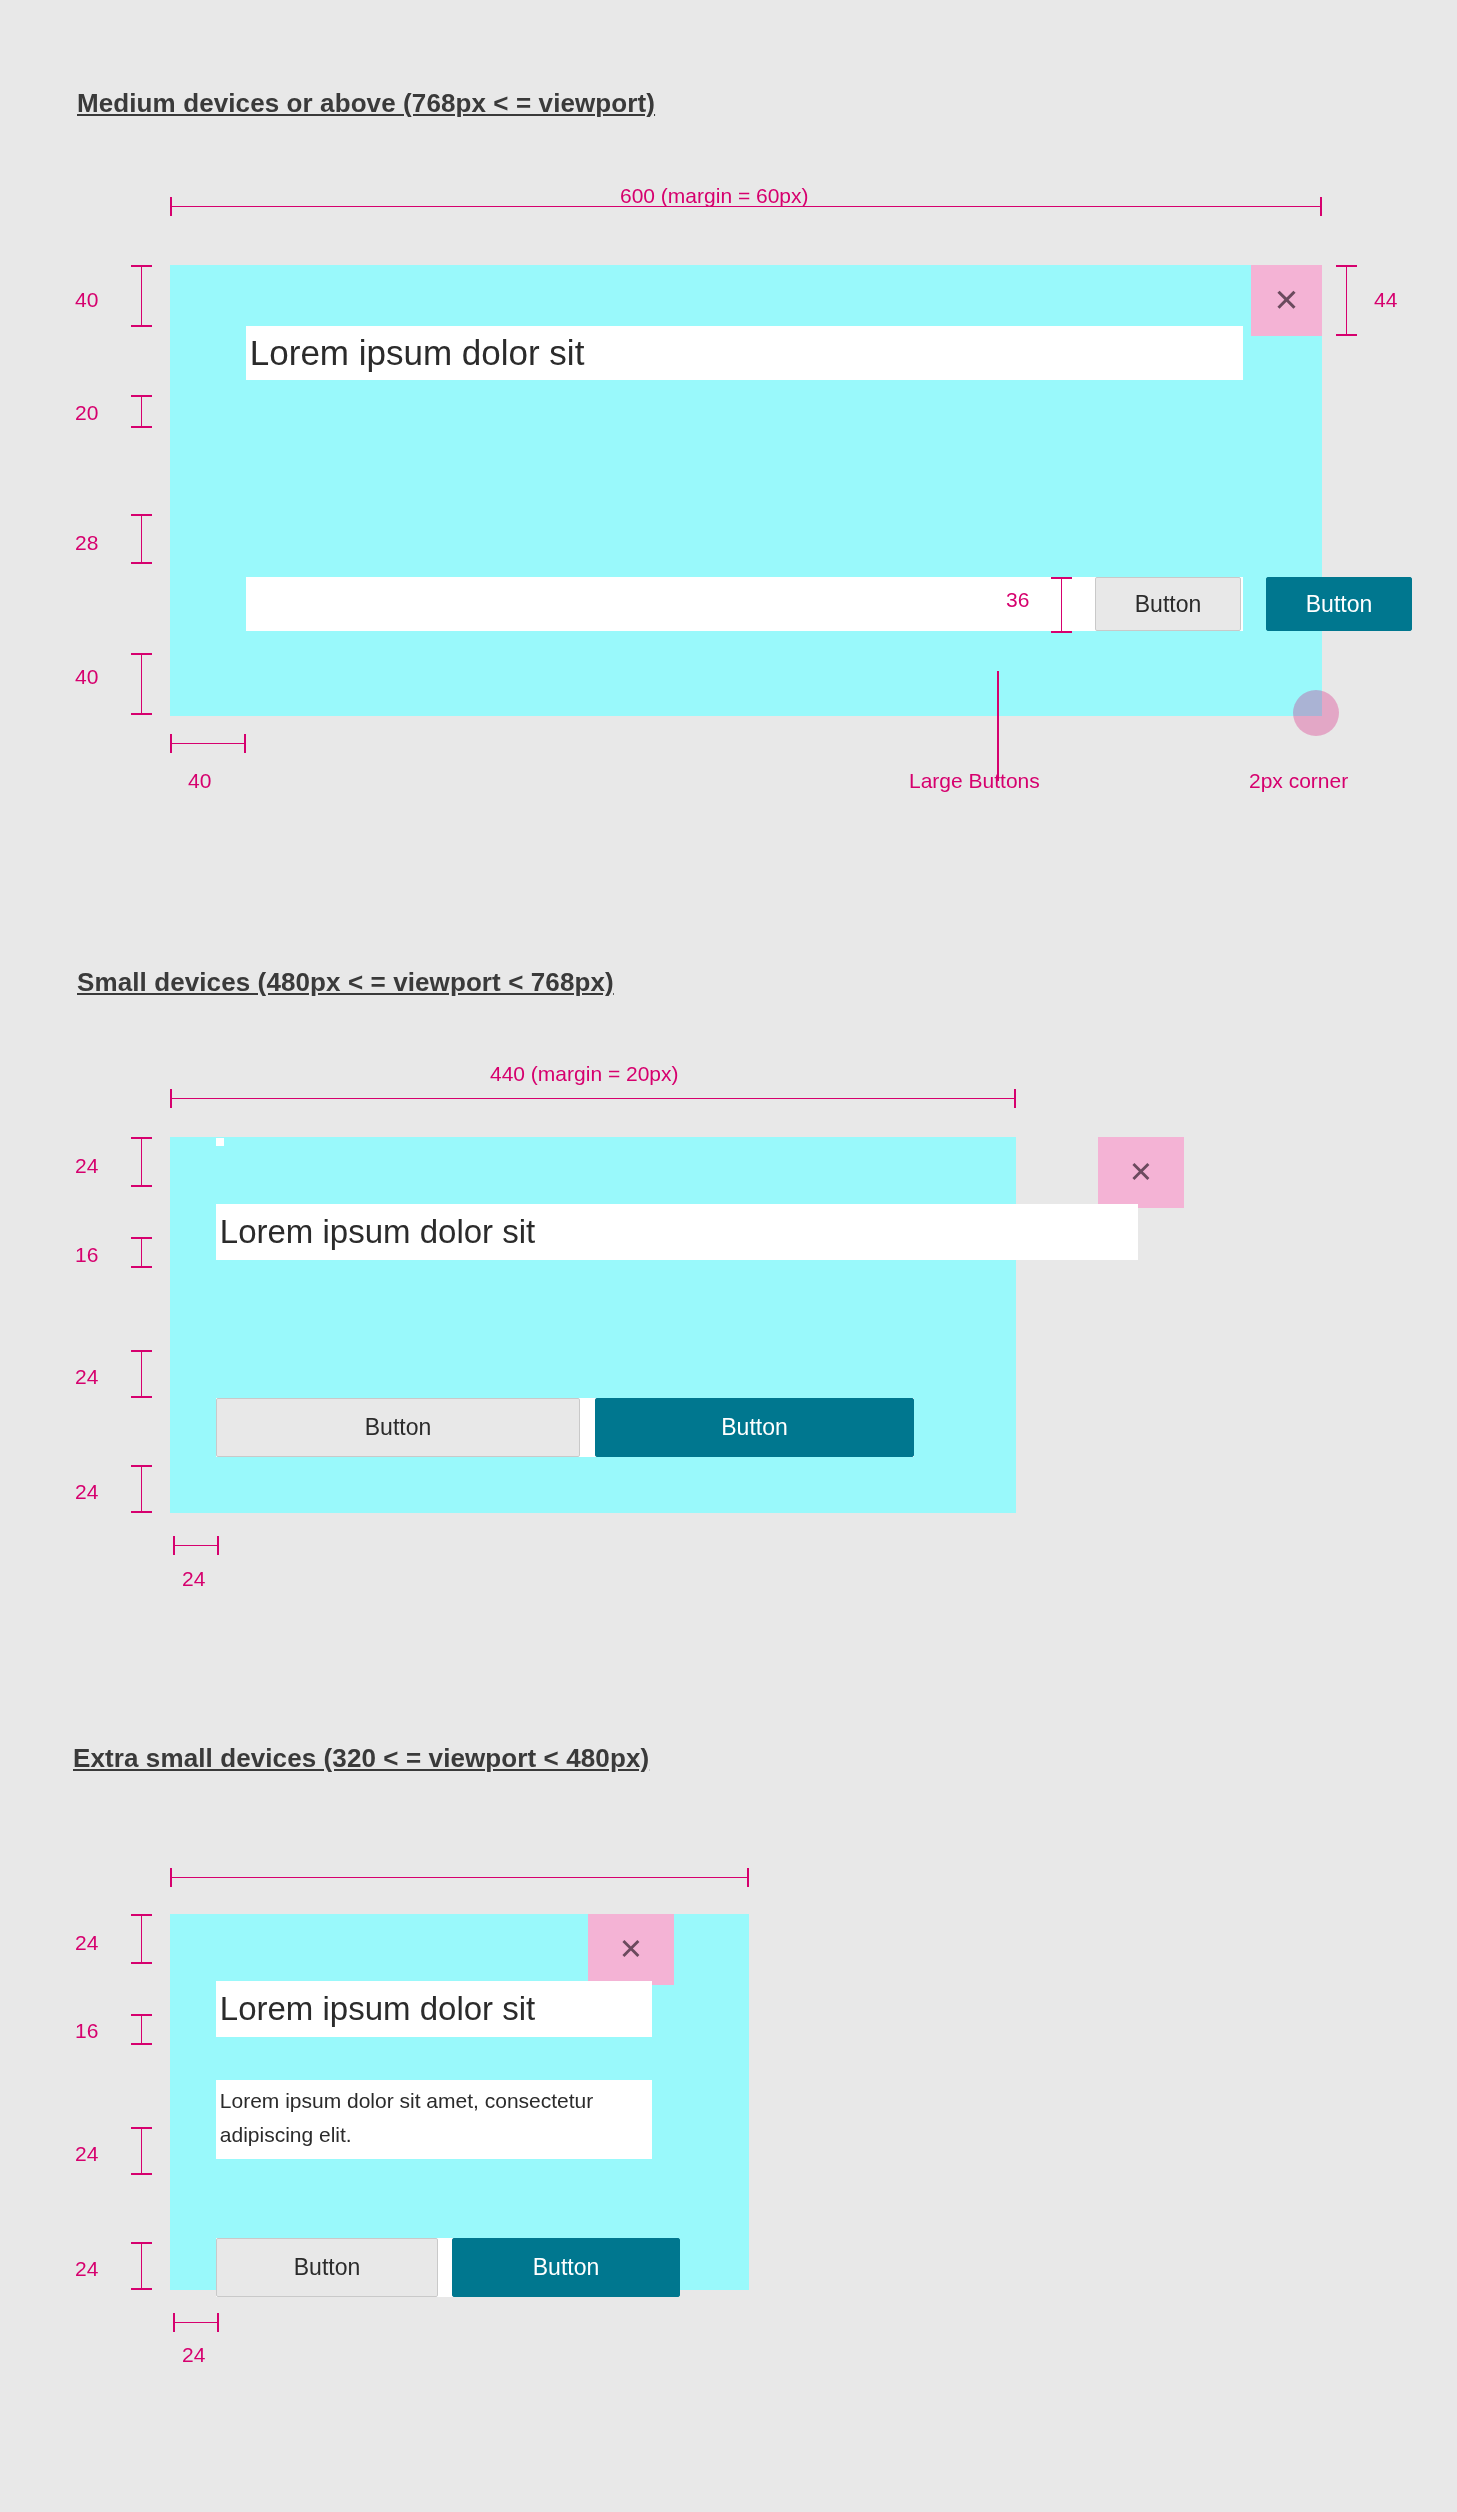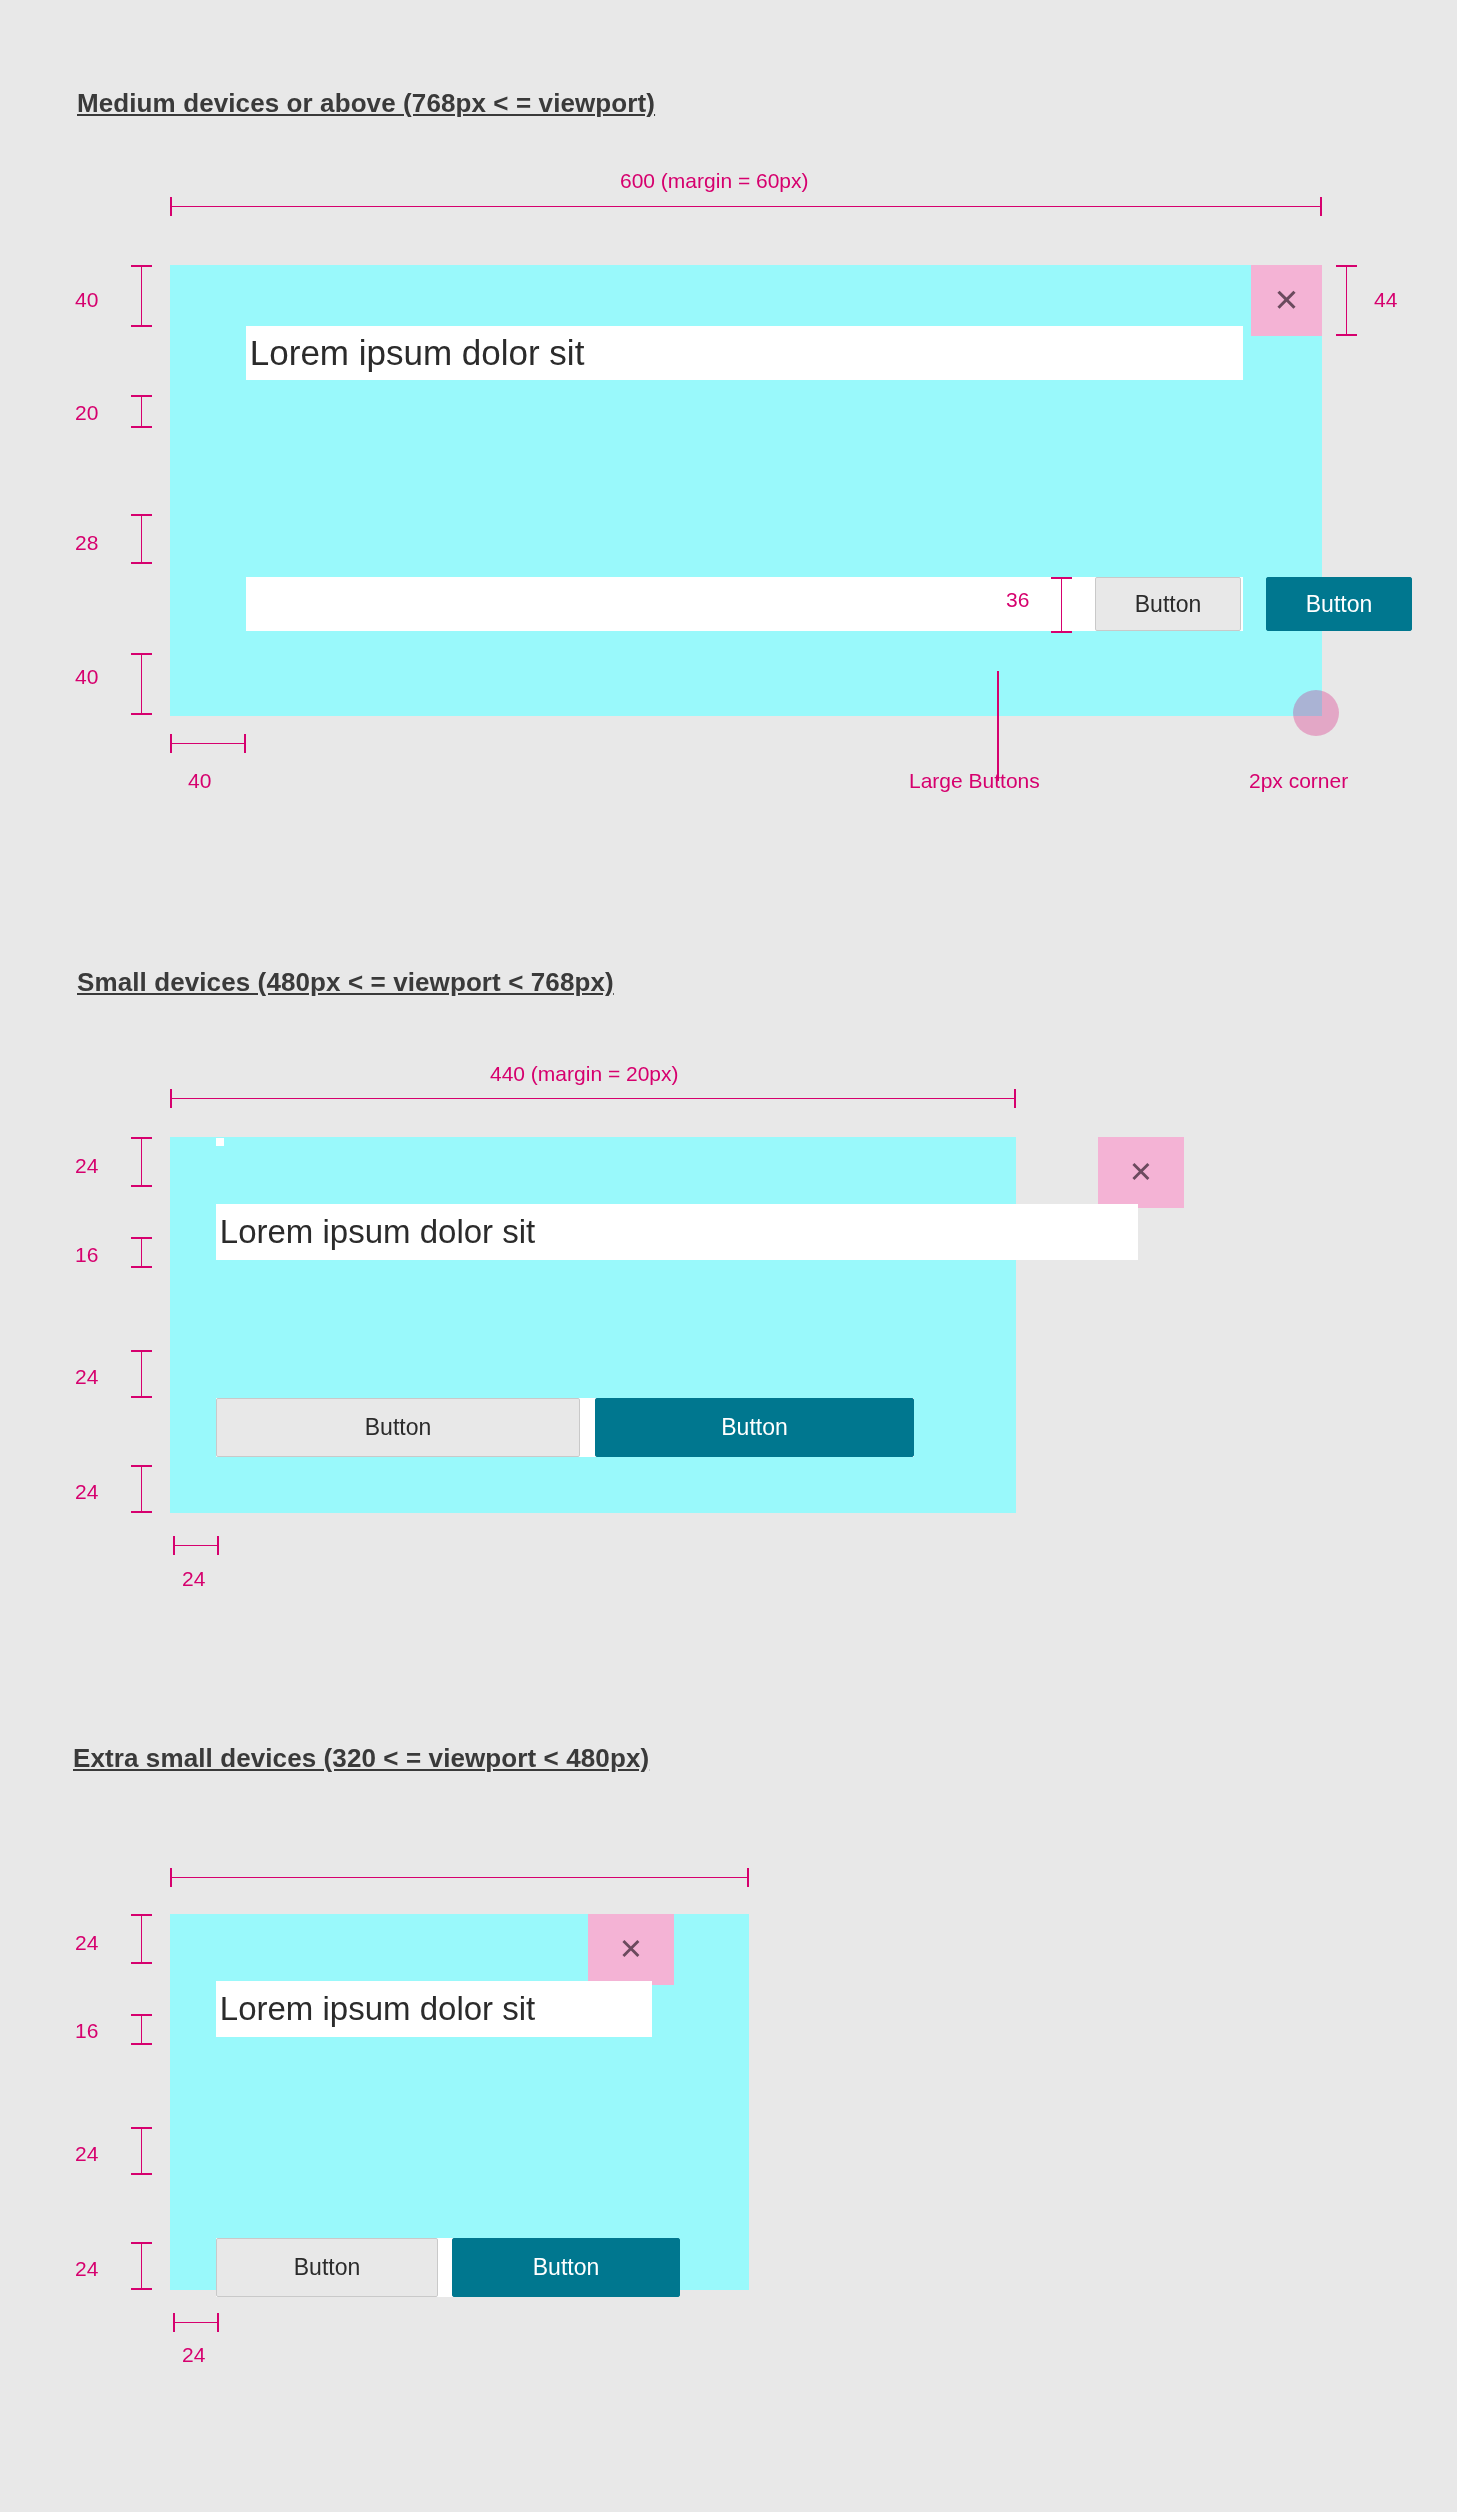--- a/index.html
+++ b/index.html
@@ -118,21 +118,21 @@
     background:rgba(214,0,110,0.28);
   }
 </style>
 </head>
 <body>
 
 <div class="section">
 
   <div class="sec-title" style="left:77px; top:88px;">Medium devices or above (768px &lt; = viewport)</div>
 
-  <div class="ann" style="left:620px; top:169px;">600 (margin = 60px)</div>
+  <div class="ann" style="left:620px; top:184px;">600 (margin = 60px)</div>
   <div class="hmeas" style="left:170px; top:197px; width:1152px;">
     <div class="bar"></div>
     <div class="tick l"></div>
     <div class="tick r"></div>
   </div>
 
   <div class="modal" style="left:170px; top:265px; width:1152px; height:451px;">
 
     <div class="close-btn" style="right:0px; top:0px; width:71px; height:71px; font-size:31px;">
       <span>✕</span>
@@ -280,20 +280,21 @@
   </div>
 
   <div class="modal" style="left:170px; top:1914px; width:579px; height:376px;">
 
     <div class="close-btn" style="left:418px; top:0px; width:86px; height:71px; font-size:29px;">
       <span>✕</span>
     </div>
 
     <div class="modal-title" style="left:46px; top:67px; width:436px; height:56px; font-size:33px;">Lorem ipsum dolor sit</div>
 
+    <div class="modal-body" style="left:46px; top:166px; width:436px; height:79px; font-size:21px; line-height:34px;">Lorem ipsum dolor sit amet, consectetur adipiscing elit.</div>
 
     <div class="footer-strip" style="left:46px; top:324px; width:436px; height:59px;"></div>
 
     <div class="btn btn-secondary" style="left:46px; top:324px; width:222px; height:59px; font-size:23px;">Button</div>
     <div class="btn btn-primary" style="left:282px; top:324px; width:228px; height:59px; font-size:23px;">Button</div>
   </div>
 
   <div class="ann-num" style="left:75px; top:1931px;">24</div>
   <div class="vmeas" style="left:131px; top:1914px; height:50px;">
     <div class="stem"></div>

